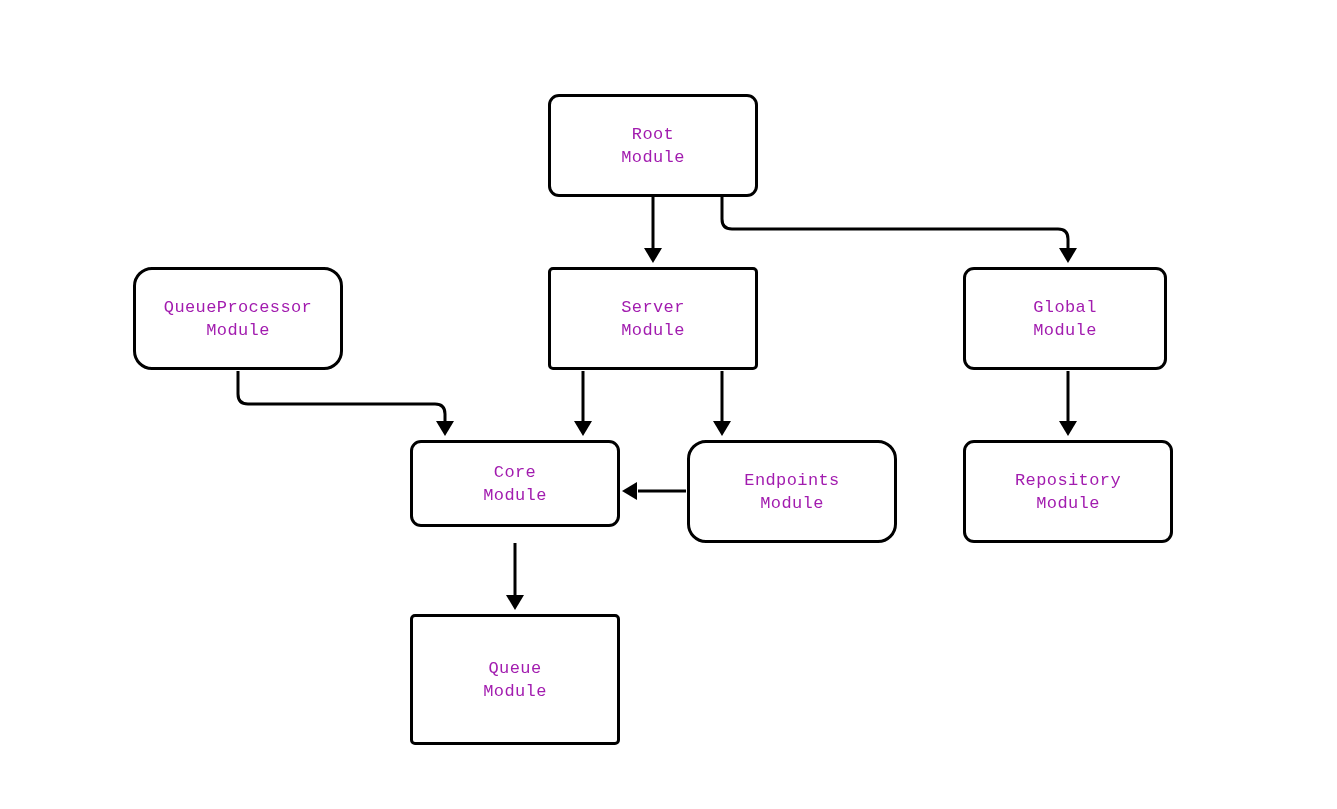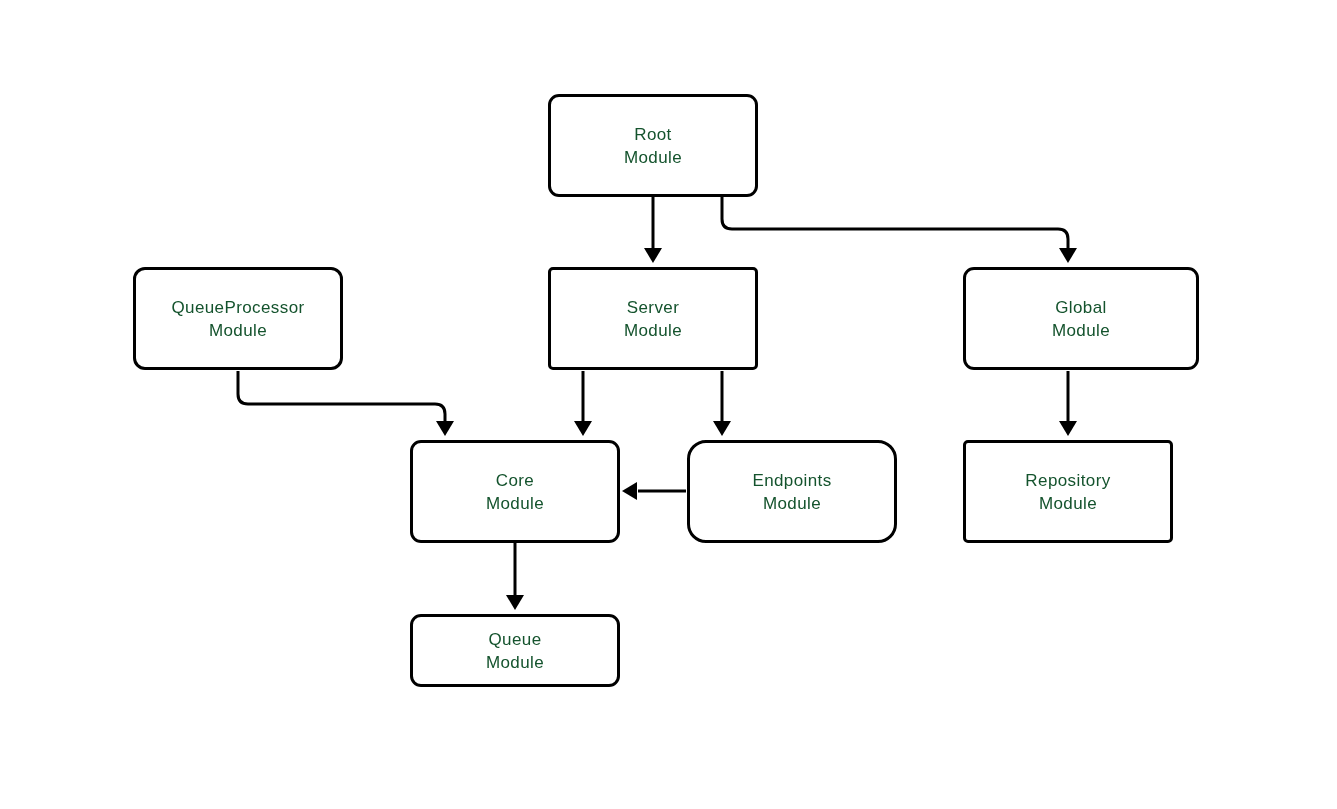--- a/index.html
+++ b/index.html
@@ -28,24 +28,24 @@
     background: #ffffff;
     border: 3px solid #000000;
     border-radius: 11px;
     display: flex;
     flex-direction: column;
     align-items: center;
     justify-content: center;
     z-index: 2;
   }
   .node-line {
-    font-family: Liberation Sans, sans-serif;
+    font-family: Liberation Mono, monospace;
     font-size: 17px;
     line-height: 23px;
-    color: #14532d;
+    color: #a21caf;
     letter-spacing: 0.4px;
     white-space: pre;
     text-align: center;
   }
 </style>
 </head>
 <body>
 
 <div id="canvas">
 
@@ -81,41 +81,41 @@
       <g>
         <path d="M 515 543 L 515 596" fill="none" stroke="#000000" stroke-width="3" stroke-linecap="butt" stroke-linejoin="round"></path>
         <polygon points="506,595 524,595 515,610" fill="#000000"></polygon>
       </g>
     </svg>
 
 <div class="node" style="left: 548px; top: 94px; width: 210px; height: 103px; border-radius: 11px; border-width: 3px; border-color: rgb(0, 0, 0); background: rgb(255, 255, 255);">
       <div class="node-line">Root</div>
       <div class="node-line">Module</div>
     </div>
-    <div class="node" style="left: 133px; top: 267px; width: 210px; height: 103px; border-radius: 12px; border-width: 3px; border-color: rgb(0, 0, 0); background: rgb(255, 255, 255);">
+    <div class="node" style="left: 133px; top: 267px; width: 210px; height: 103px; border-radius: 19px; border-width: 3px; border-color: rgb(0, 0, 0); background: rgb(255, 255, 255);">
       <div class="node-line">QueueProcessor</div>
       <div class="node-line">Module</div>
     </div>
     <div class="node" style="left: 548px; top: 267px; width: 210px; height: 103px; border-radius: 5px; border-width: 3px; border-color: rgb(0, 0, 0); background: rgb(255, 255, 255);">
       <div class="node-line">Server</div>
       <div class="node-line">Module</div>
     </div>
-    <div class="node" style="left: 963px; top: 267px; width: 236px; height: 103px; border-radius: 11px; border-width: 3px; border-color: rgb(0, 0, 0); background: rgb(255, 255, 255);">
+    <div class="node" style="left: 963px; top: 267px; width: 204px; height: 103px; border-radius: 11px; border-width: 3px; border-color: rgb(0, 0, 0); background: rgb(255, 255, 255);">
       <div class="node-line">Global</div>
       <div class="node-line">Module</div>
     </div>
-    <div class="node" style="left: 410px; top: 440px; width: 210px; height: 103px; border-radius: 11px; border-width: 3px; border-color: rgb(0, 0, 0); background: rgb(255, 255, 255);">
+    <div class="node" style="left: 410px; top: 440px; width: 210px; height: 87px; border-radius: 11px; border-width: 3px; border-color: rgb(0, 0, 0); background: rgb(255, 255, 255);">
       <div class="node-line">Core</div>
       <div class="node-line">Module</div>
     </div>
     <div class="node" style="left: 687px; top: 440px; width: 210px; height: 103px; border-radius: 19px; border-width: 3px; border-color: rgb(0, 0, 0); background: rgb(255, 255, 255);">
       <div class="node-line">Endpoints</div>
       <div class="node-line">Module</div>
     </div>
-    <div class="node" style="left: 963px; top: 440px; width: 210px; height: 103px; border-radius: 5px; border-width: 3px; border-color: rgb(0, 0, 0); background: rgb(255, 255, 255);">
+    <div class="node" style="left: 963px; top: 440px; width: 210px; height: 103px; border-radius: 11px; border-width: 3px; border-color: rgb(0, 0, 0); background: rgb(255, 255, 255);">
       <div class="node-line">Repository</div>
       <div class="node-line">Module</div>
     </div>
-    <div class="node" style="left: 410px; top: 614px; width: 210px; height: 73px; border-radius: 11px; border-width: 3px; border-color: rgb(0, 0, 0); background: rgb(255, 255, 255);">
+    <div class="node" style="left: 410px; top: 614px; width: 210px; height: 131px; border-radius: 5px; border-width: 3px; border-color: rgb(0, 0, 0); background: rgb(255, 255, 255);">
       <div class="node-line">Queue</div>
       <div class="node-line">Module</div>
     </div>
   </div>
 
 </body></html>

